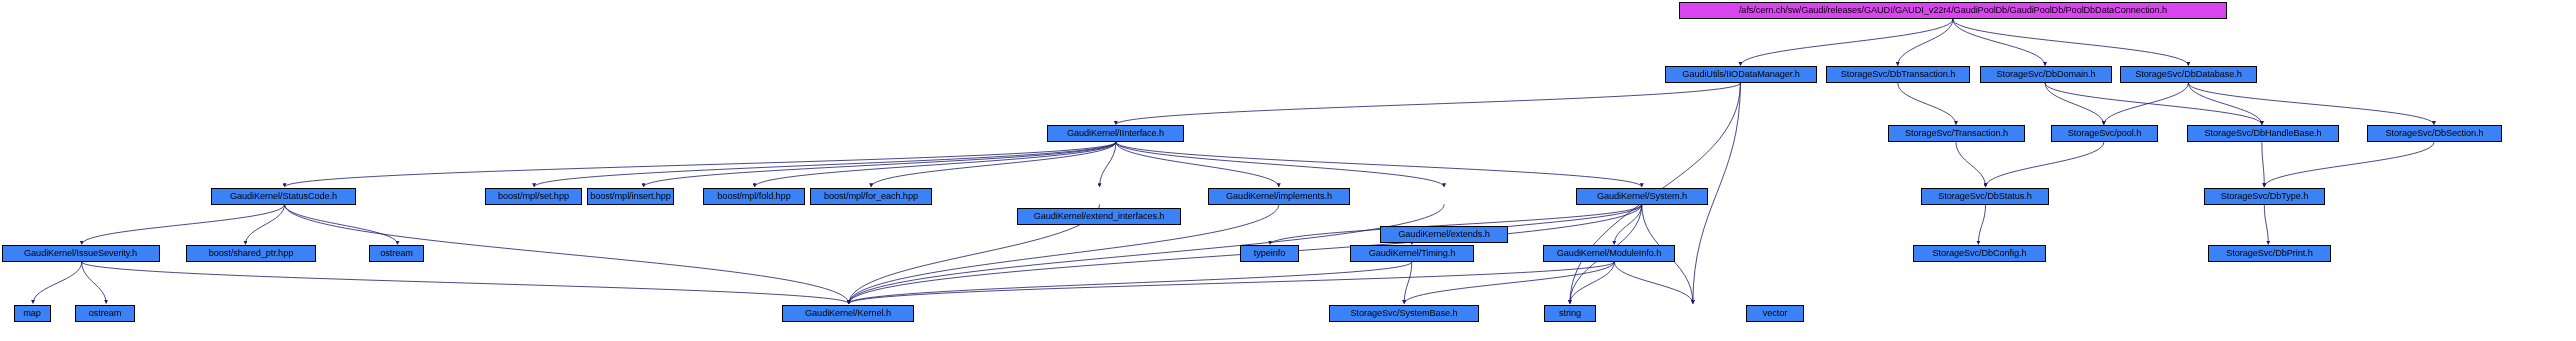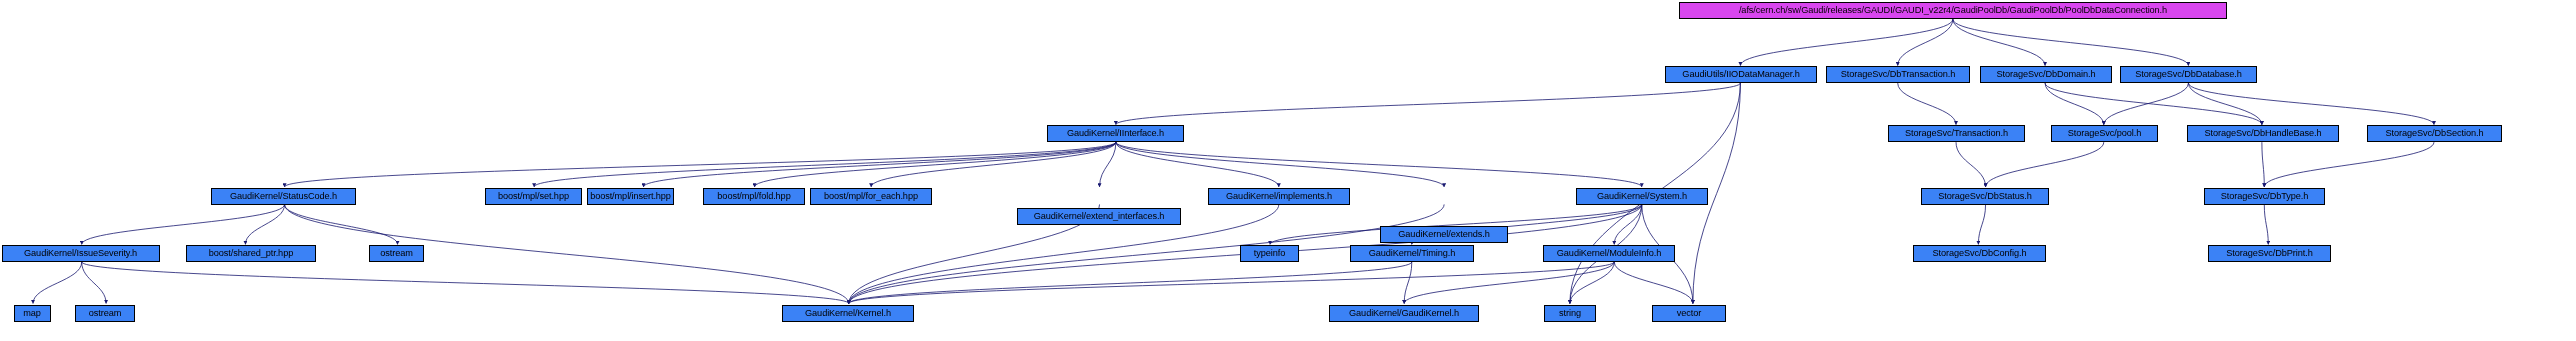--- a/index.html
+++ b/index.html
@@ -134,18 +134,18 @@
       <div class="node" style="left: 186px; top: 245px; width: 130px; text-align: center;">boost/shared_ptr.hpp</div>
       <div class="node" style="left: 369px; top: 245px; width: 55px;">ostream</div>
       <div class="node" style="left: 1240px; top: 245px; width: 59px;">typeinfo</div>
       <div class="node" style="left: 1350px; top: 245px; width: 124px;">GaudiKernel/Timing.h</div>
       <div class="node" style="left: 1543px; top: 245px; width: 132px;">GaudiKernel/ModuleInfo.h</div>
       <div class="node" style="left: 1913px; top: 245px; width: 133px;">StorageSvc/DbConfig.h</div>
       <div class="node" style="left: 2208px; top: 245px; width: 123px;">StorageSvc/DbPrint.h</div>
       <div class="node" style="left: 13.6px; top: 305px; width: 37px;">map</div>
       <div class="node" style="left: 75px; top: 305px; width: 60px;">ostream</div>
       <div class="node" style="left: 782px; top: 305px; width: 132px;">GaudiKernel/Kernel.h</div>
-      <div class="node" style="left: 1329px; top: 305px; width: 150px;">GaudiKernel/GaudiKernel.h</div>
+      <div class="node" style="left: 1329px; top: 305px; width: 150px;">StorageSvc/SystemBase.h</div>
       <div class="node" style="left: 1544px; top: 305px; width: 52px;">string</div>
-      <div class="node" style="left: 1652px; top: 305px; width: 74px;">vector</div>
+      <div class="node" style="left: 1746px; top: 305px; width: 58px;">vector</div>
     </div>
 </div>
 
 
 </body></html>

